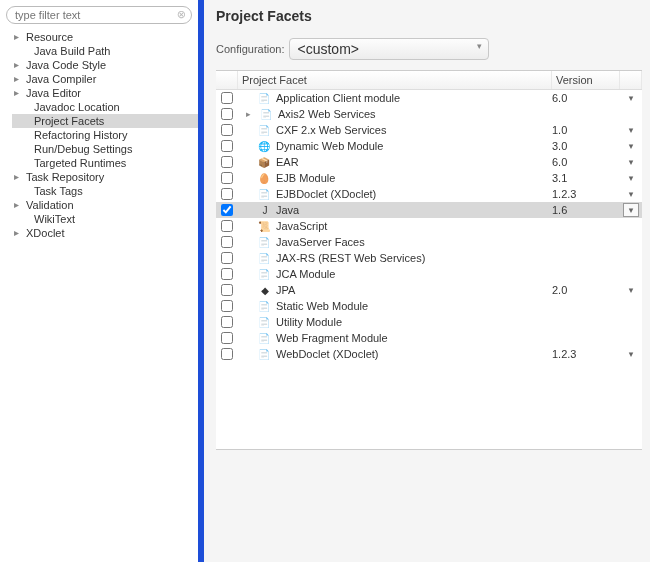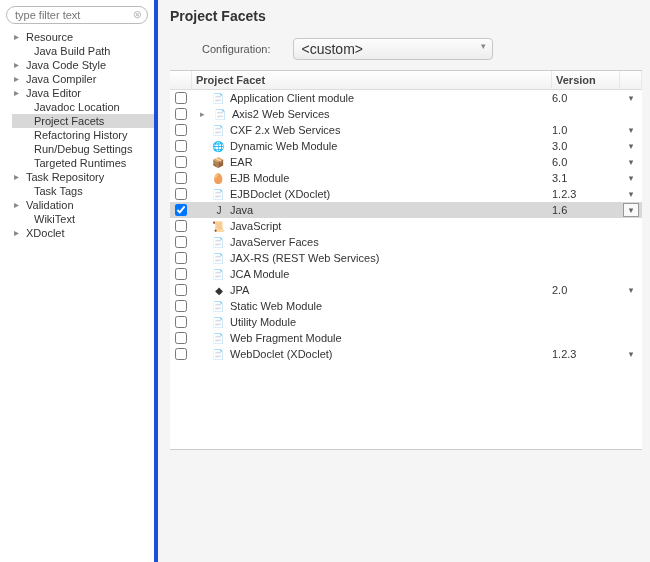--- a/index.html
+++ b/index.html
@@ -7,23 +7,23 @@
       font-family: "Lucida Grande", Arial, sans-serif;
       font-size: 11px;
       color: #333;
       background: #f0f0f0;
       width: 650px;
       height: 562px;
       overflow: hidden;
       display: flex;
     }
     .sidebar {
-      width: 158px;
+      width: 204px;
       background: #fff;
-      border-right: 4px solid #1d4ed8;
+      border-right: 6px solid #1d4ed8;
       height: 100%;
       padding-top: 4px;
     }
     .filter-box {
       margin: 2px 6px 6px 6px;
       position: relative;
     }
     .filter-input {
       width: 100%;
       border: 1px solid #bbb;
@@ -69,23 +69,22 @@
     }
     .title {
       font-size: 14px;
       font-weight: bold;
       color: #333;
       margin-bottom: 14px;
     }
     .config-row {
       display: flex;
       align-items: center;
-      gap: 22px;
+      gap: 4px;
       margin-bottom: 10px;
-      margin-left: 32px;
     }
     .config-label { color: #555; }
     .config-select {
       border: 1px solid #c8c8c8;
       border-radius: 4px;
       background: linear-gradient(#fdfdfd,#ededed);
       padding: 2px 18px 2px 8px;
       font-size: 14px;
       min-width: 200px;
       position: relative;
@@ -103,21 +102,21 @@
       border-top: 1px solid #ccc;
       border-bottom: 1px solid #ccc;
       width: 100%;
       min-height: 380px;
       position: relative;
     }
     .facet-header {
       display: flex;
       border-bottom: 1px solid #ddd;
       background: linear-gradient(#fff,#f2f2f2);
-      font-weight: bold;
+      font-weight: normal;
       color: #444;
     }
     .col-check { width: 22px; }
     .col-facet { flex: 1; padding-left: 4px; }
     .col-version { width: 68px; }
     .col-dd { width: 22px; }
     .facet-header > div {
       padding: 3px 4px;
       border-right: 1px solid #e8e8e8;
     }

